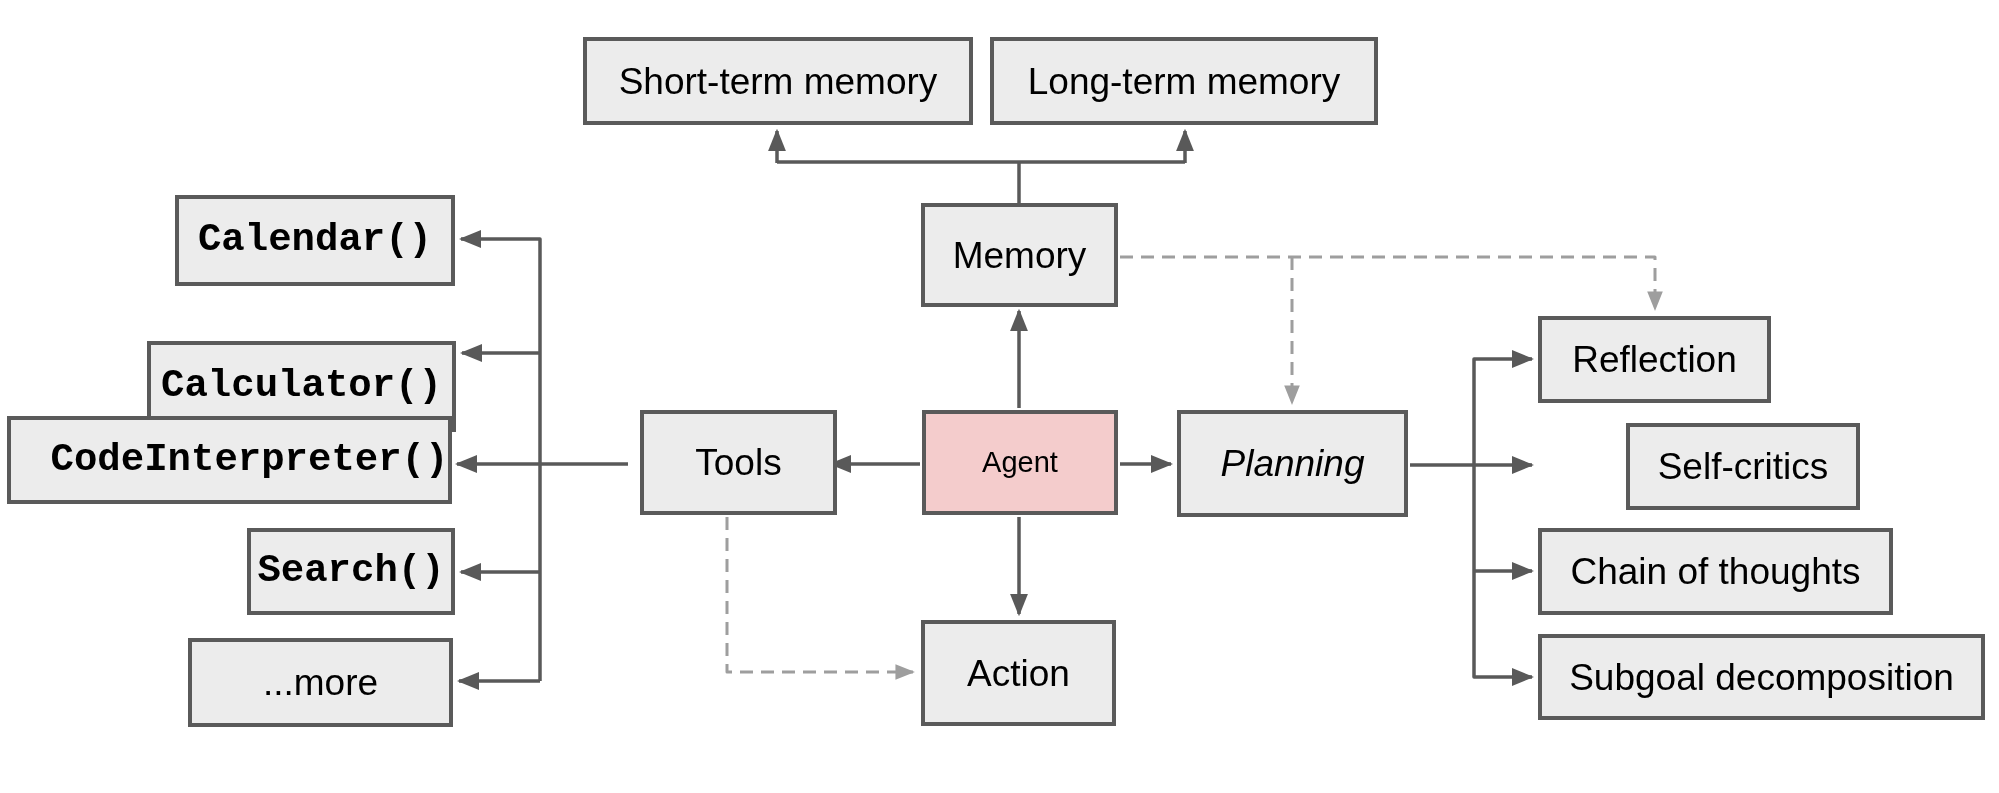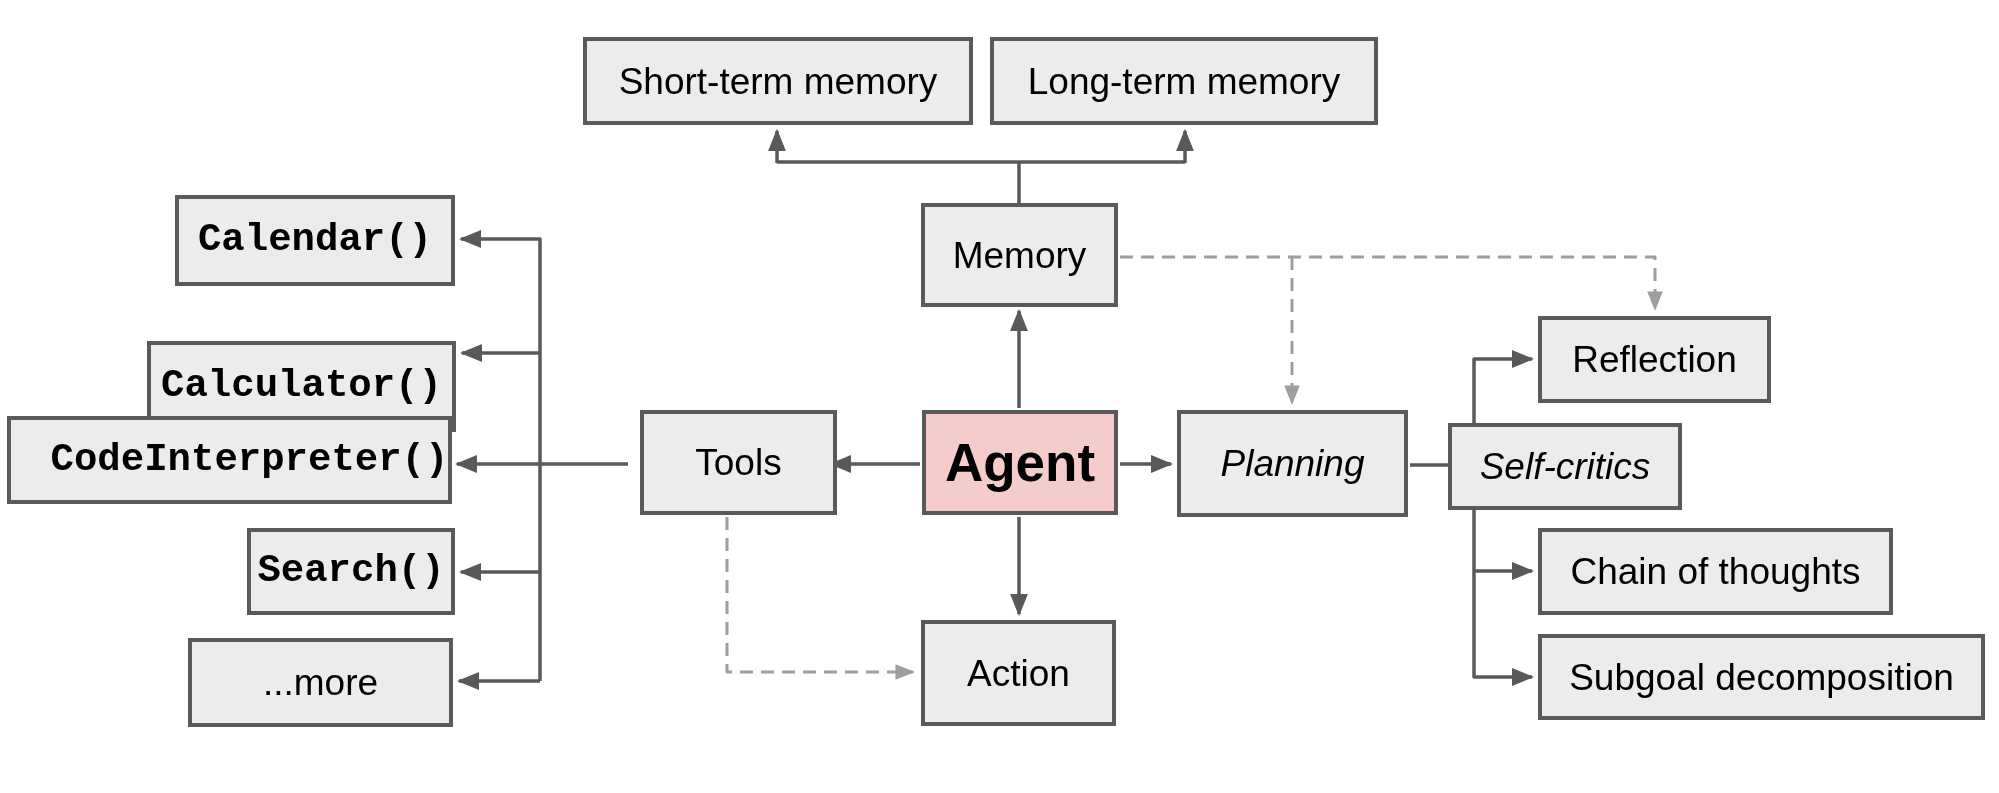--- a/index.html
+++ b/index.html
@@ -26,22 +26,22 @@
     white-space: nowrap;
     z-index: 2;
   }
   .node.mono {
     font-family: "Liberation Mono", "DejaVu Sans Mono", monospace;
     font-weight: bold;
     font-size: 39px;
   }
   .node.agent {
     background: #f4cccc;
-    font-weight: bold;
-    font-size: 53px;
+    font-weight: normal;
+    font-size: 29px;
   }
 </style>
 </head>
 <body>
 
 <div class="canvas">
 
   <svg class="layer" viewBox="0 0 1999 793">
     <defs>
       <marker id="arrow-dark" viewBox="0 0 10 8" refX="9" refY="4" markerWidth="6.5" markerHeight="5.2" orient="auto" markerUnits="strokeWidth">
@@ -123,21 +123,21 @@
   <div class="node mono" style="left:247px; top:528px; width:208px; height:87px;">
     <span>Search()</span>
   </div>
   <div class="node" style="left:188px; top:638px; width:265px; height:89px;">
     <span>...more</span>
   </div>
 
   <div class="node" style="left:1538px; top:316px; width:233px; height:87px;">
     <span>Reflection</span>
   </div>
-  <div class="node" style="left:1448px; top:423px; width:234px; height:87px;font-style:italic;">
+  <div class="node" style="left:1626px; top:423px; width:234px; height:87px;">
     <span>Self-critics</span>
   </div>
   <div class="node" style="left:1538px; top:528px; width:355px; height:87px;">
     <span>Chain of thoughts</span>
   </div>
   <div class="node" style="left:1538px; top:634px; width:447px; height:86px;">
     <span>Subgoal decomposition</span>
   </div>
 
 </div>

